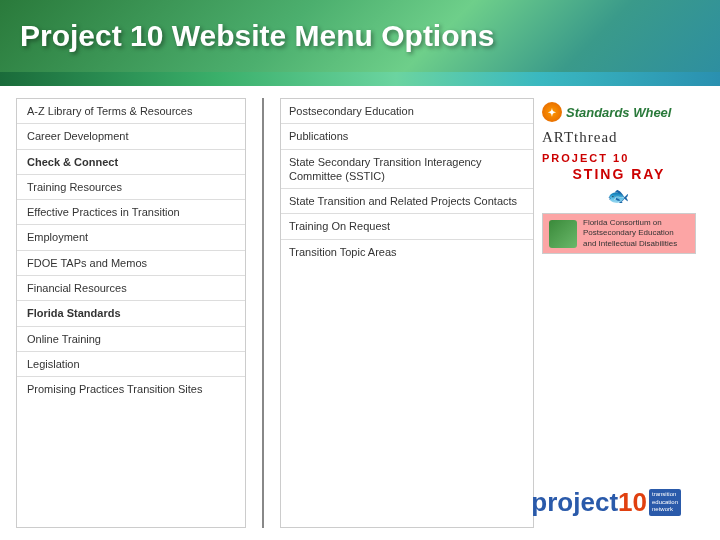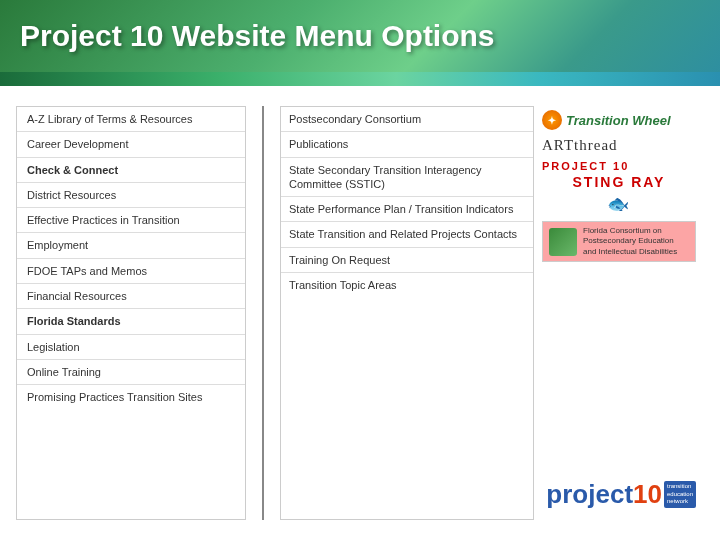--- a/index.html
+++ b/index.html
@@ -29,21 +29,21 @@
 
     
     .wave-bar {
       background: linear-gradient(90deg, #1a6b3a 0%, #3aaf6a 30%, #6bd4a0 55%, #3ab8c0 75%, #2a90b0 100%);
       height: 14px;
     }
 
     
     .content {
       display: flex;
-      padding: 20px 16px;
+      padding: 12px 16px;
       gap: 16px;
       height: calc(540px - 72px - 14px);
     }
 
     
     .left-col {
       width: 230px;
       flex-shrink: 0;
       border: 1px solid #ccc;
       background: #fff;
@@ -168,71 +168,70 @@
 
 <div class="wave-bar"></div>
 
 <div class="content">
 
   <div class="left-col">
 
   <div class="menu-item">A-Z Library of Terms &amp; Resources</div>
       <div class="menu-item">Career Development</div>
       <div class="menu-item bold">Check &amp; Connect</div>
-      <div class="menu-item">District Resources</div>
+      <div class="menu-item">Training Resources</div>
       <div class="menu-item">Effective Practices in Transition</div>
       <div class="menu-item">Employment</div>
       <div class="menu-item">FDOE TAPs and Memos</div>
       <div class="menu-item">Financial Resources</div>
       <div class="menu-item bold">Florida Standards</div>
+      <div class="menu-item">Online Training</div>
       <div class="menu-item">Legislation</div>
-      <div class="menu-item">Online Training</div>
       <div class="menu-item">Promising Practices Transition Sites</div>
     </div>
 
   <div class="col-divider"></div>
 
   <div class="right-section">
 
     <div class="right-menu-col">
 
-    <div class="right-menu-item">Postsecondary Consortium</div>
+    <div class="right-menu-item">Postsecondary Education</div>
         <div class="right-menu-item">Publications</div>
         <div class="right-menu-item">State Secondary Transition Interagency Committee (SSTIC)</div>
-        <div class="right-menu-item">State Performance Plan / Transition Indicators</div>
         <div class="right-menu-item">State Transition and Related Projects Contacts</div>
         <div class="right-menu-item">Training On Request</div>
         <div class="right-menu-item">Transition Topic Areas</div>
       </div>
 
     <div class="right-logos-col">
 
       <div class="transition-wheel">
         <span class="wheel-icon">✦</span>
-        <span>Transition Wheel</span>
+        <span>Standards Wheel</span>
       </div>
 
       <div style="margin-top:6px;">
         <span class="artthread" style="font-family:Georgia,serif;font-size:15px;color:#333;letter-spacing:1px;">ARTthread</span>
       </div>
 
       <div class="stingray-logo" style="margin-top:6px;">
         <span style="font-size:11px;font-weight:bold;color:#c00;font-family:'Arial Black',sans-serif;letter-spacing:2px;">PROJECT 10</span>
       </div>
       <div style="display:flex;align-items:center;gap:3px;margin-top:2px;flex-direction:column;">
         <span style="font-size:14px;font-weight:900;color:#cc0000;letter-spacing:2px;font-family:'Arial Black',sans-serif;">STING RAY</span>
         <span style="font-size:18px;">🐟</span>
       </div>
 
       <div class="florida-box" style="margin-top:6px;">
         <div class="florida-icon"></div>
         <span style="font-size:8px;color:#333;line-height:1.3;">Florida Consortium on Postsecondary Education and Intellectual Disabilities</span>
       </div>
 
-      <div style="position:absolute;bottom:10px;right:8px;display:flex;align-items:center;">
+      <div style="position:absolute;bottom:10px;right:23px;display:flex;align-items:center;">
         <span style="font-size:26px;font-weight:900;color:#2a5aaa;font-family:'Arial Black',sans-serif;">project</span>
         <span style="font-size:26px;font-weight:900;color:#e04010;font-family:'Arial Black',sans-serif;">10</span>
         <div style="display:flex;flex-direction:column;background:#2a5aaa;color:#fff;font-size:6px;padding:2px 3px;border-radius:2px;line-height:1.3;margin-left:2px;">
           <span>transition</span>
           <span>education</span>
           <span>network</span>
         </div>
       </div>
 
     </div>

